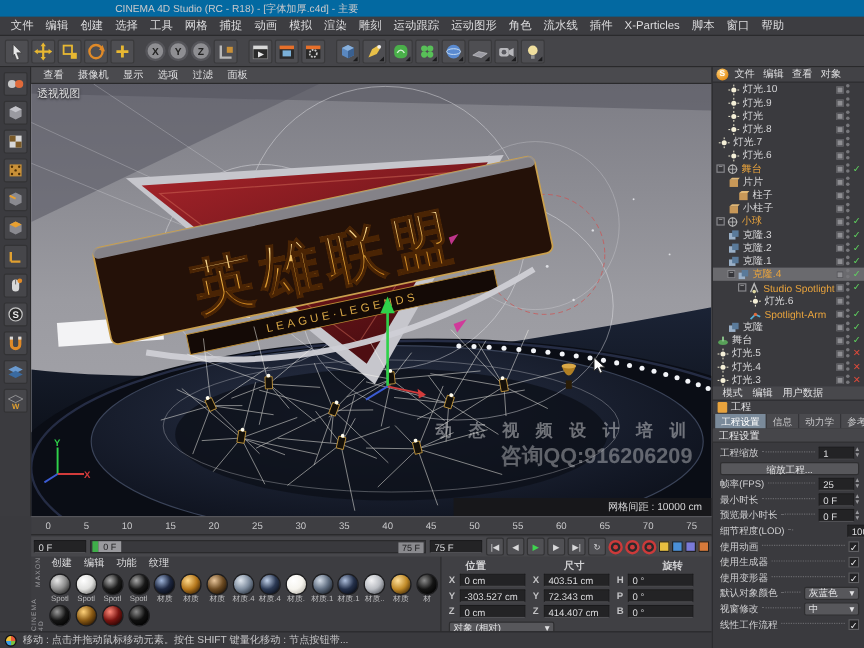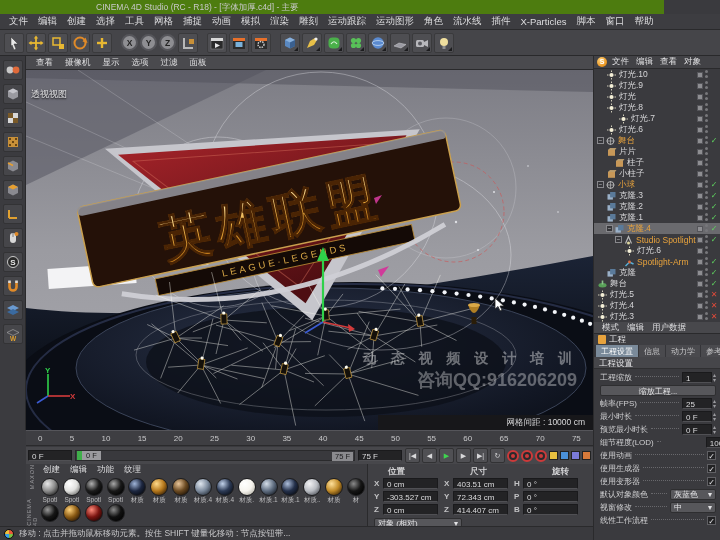--- a/index.html
+++ b/index.html
@@ -1,20 +1,20 @@
 <!DOCTYPE html>
 <html><head>
 <meta charset="utf-8">
 <style>
   html,body{margin:0;padding:0;background:#000;}
   *{box-sizing:border-box;font-family:"Liberation Sans","DejaVu Sans",sans-serif;}
   .screen{position:relative;width:720px;height:540px;background:#3a3a3e;overflow:hidden;}
 
   
-  .titlebar{position:absolute;left:0;top:0;width:664px;height:14px;background:#4d7c0f;color:#c9c9cb;
+  .titlebar{position:absolute;left:0;top:0;width:720px;height:14px;background:#0369a1;color:#c9c9cb;
     font-size:8.5px;line-height:14px;padding-left:96px;white-space:nowrap;overflow:hidden;}
   .menubar{position:absolute;left:0;top:14px;width:720px;height:16px;background:#3d3d41;
     border-bottom:1px solid #2a2a2c;display:flex;align-items:center;padding:0 4px;}
   .mitem{color:#dedee0;font-size:9.5px;padding:0 5px;white-space:nowrap;cursor:default;}
   .toolbar{position:absolute;left:0;top:30px;width:720px;height:26px;background:#454549;
     border-bottom:1px solid #29292b;display:flex;align-items:center;padding:0 4px;gap:2px;}
   .tbtn{width:20px;height:20px;background:#4e4e52;border:1px solid #3a3a3c;border-radius:2px;
     display:flex;align-items:center;justify-content:center;position:relative;}
   .tbtn.fly:after{content:"";position:absolute;right:1px;bottom:1px;border-left:4px solid transparent;border-bottom:4px solid #1c1c1e;}
   .tsep{width:5px;height:20px;}
@@ -26,21 +26,21 @@
     border-right:1px solid #2a2a2c;display:flex;flex-direction:column;align-items:center;padding-top:4px;gap:4px;}
   .ltbtn{width:20px;height:20px;background:#46464a;border:1px solid #333335;border-radius:2px;
     display:flex;align-items:center;justify-content:center;}
 
   
   .viewport{position:absolute;left:26px;top:56px;width:567px;height:374px;background:#2e2e30;}
   .vpmenu{position:absolute;left:0;top:0;width:100%;height:14px;background:#4a4a4e;
     border-bottom:1px solid #2a2a2c;display:flex;align-items:center;padding:0 4px;}
   .vpmenu .mitem{font-size:8.5px;padding:0 6px;}
   .vpcanvas{position:absolute;left:0;top:14px;width:567px;height:360px;overflow:hidden;background:#97979d;}
-  .vplabel{position:absolute;left:5px;top:18px;color:#e2e2e4;font-size:9px;text-shadow:0 1px 2px #000;z-index:5;}
+  .vplabel{position:absolute;left:5px;top:2px;color:#e2e2e4;font-size:9px;text-shadow:0 1px 2px #000;z-index:5;}
   .gridinfo{position:absolute;right:0;bottom:0;width:215px;height:15px;background:#17171a;color:#d8d8da;
     font-size:8.5px;line-height:15px;text-align:right;padding-right:8px;z-index:6;}
   .vpwm1{position:absolute;right:16px;bottom:62px;color:rgba(255,255,255,.40);font-size:14px;font-weight:bold;
     letter-spacing:5px;z-index:5;pointer-events:none;white-space:nowrap;}
   .vpwm2{position:absolute;right:16px;bottom:38px;color:rgba(255,255,255,.34);font-size:18px;font-weight:bold;
     z-index:5;pointer-events:none;white-space:nowrap;}
   .gizmo{position:absolute;left:6px;bottom:20px;z-index:5;}
   .cursor{position:absolute;left:468px;top:228px;z-index:7;}
 
   
@@ -710,21 +710,21 @@
                 <line x1="8" y1="5" x2="9.5" y2="5"></line>
               </g>
             </svg></span>
           <span class="omlabel">灯光.8</span>
           <span class="omright">
             <span class="laychip"></span>
             <span class="vdots"></span>
             <span class="chk"></span>
           </span>
         </div>
-        <div class="omrow" style="padding-left: 24px;">
+        <div class="omrow" style="padding-left: 4px;">
           <span class="oicon"><svg width="11" height="10" viewBox="0 0 10 10">
               <circle cx="5" cy="5" r="2.1" fill="#f5f0d8"></circle>
               <g stroke="#f5f0d8" stroke-width="0.8">
                 <line x1="5" y1="0.5" x2="5" y2="2"></line>
                 <line x1="5" y1="8" x2="5" y2="9.5"></line>
                 <line x1="0.5" y1="5" x2="2" y2="5"></line>
                 <line x1="8" y1="5" x2="9.5" y2="5"></line>
               </g>
             </svg></span>
           <span class="omlabel">灯光.7</span>

